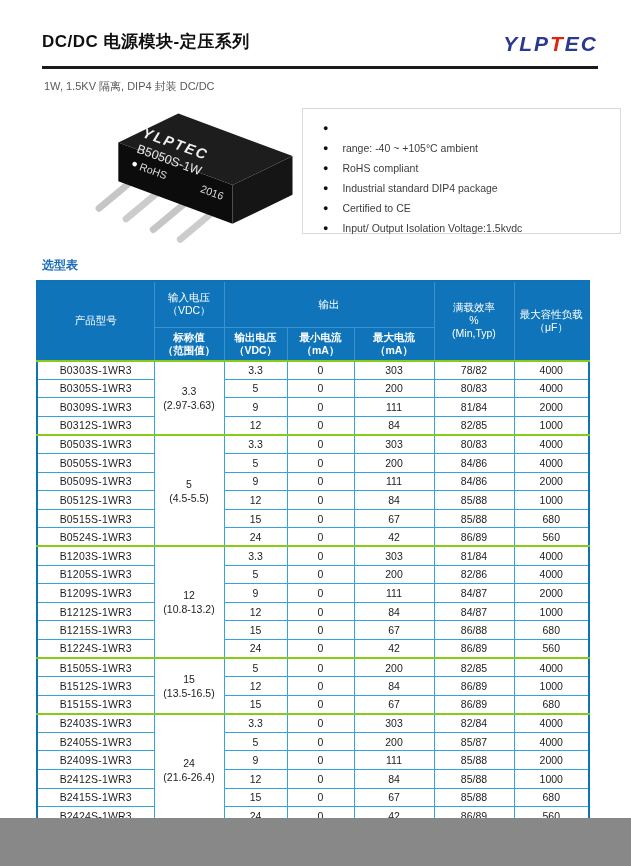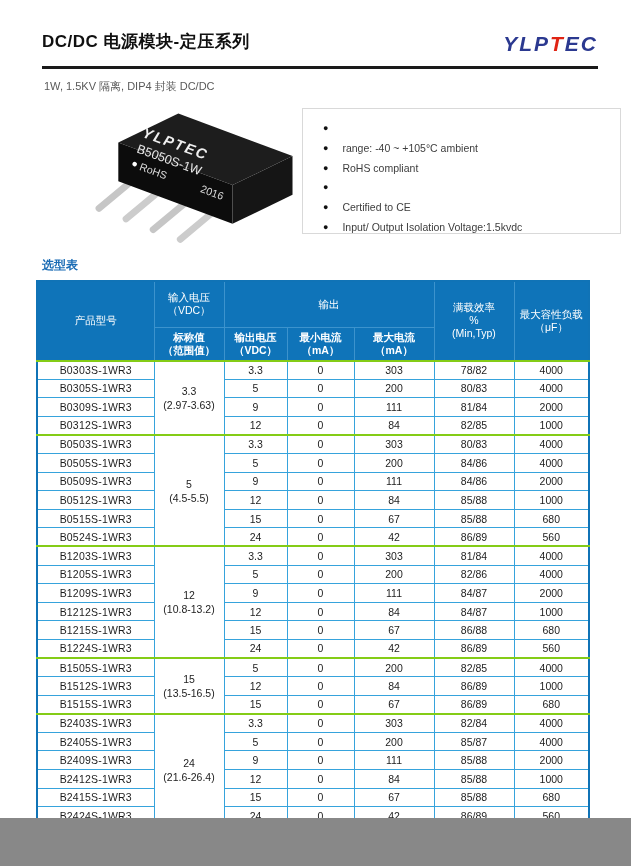--- a/index.html
+++ b/index.html
@@ -111,20 +111,21 @@
         <li>
           <span class="bullet">●</span>
           <span>range: -40 ~ +105°C ambient</span>
         </li>
         <li>
           <span class="bullet">●</span>
           <span>RoHS compliant</span>
         </li>
         <li>
           <span class="bullet">●</span>
+          <span>Industrial standard DIP4 package</span>
         </li>
         <li>
           <span class="bullet">●</span>
           <span>Certified to CE</span>
         </li>
         <li>
           <span class="bullet">●</span>
           <span>Input/ Output Isolation Voltage:1.5kvdc</span>
         </li>
       </ul>

